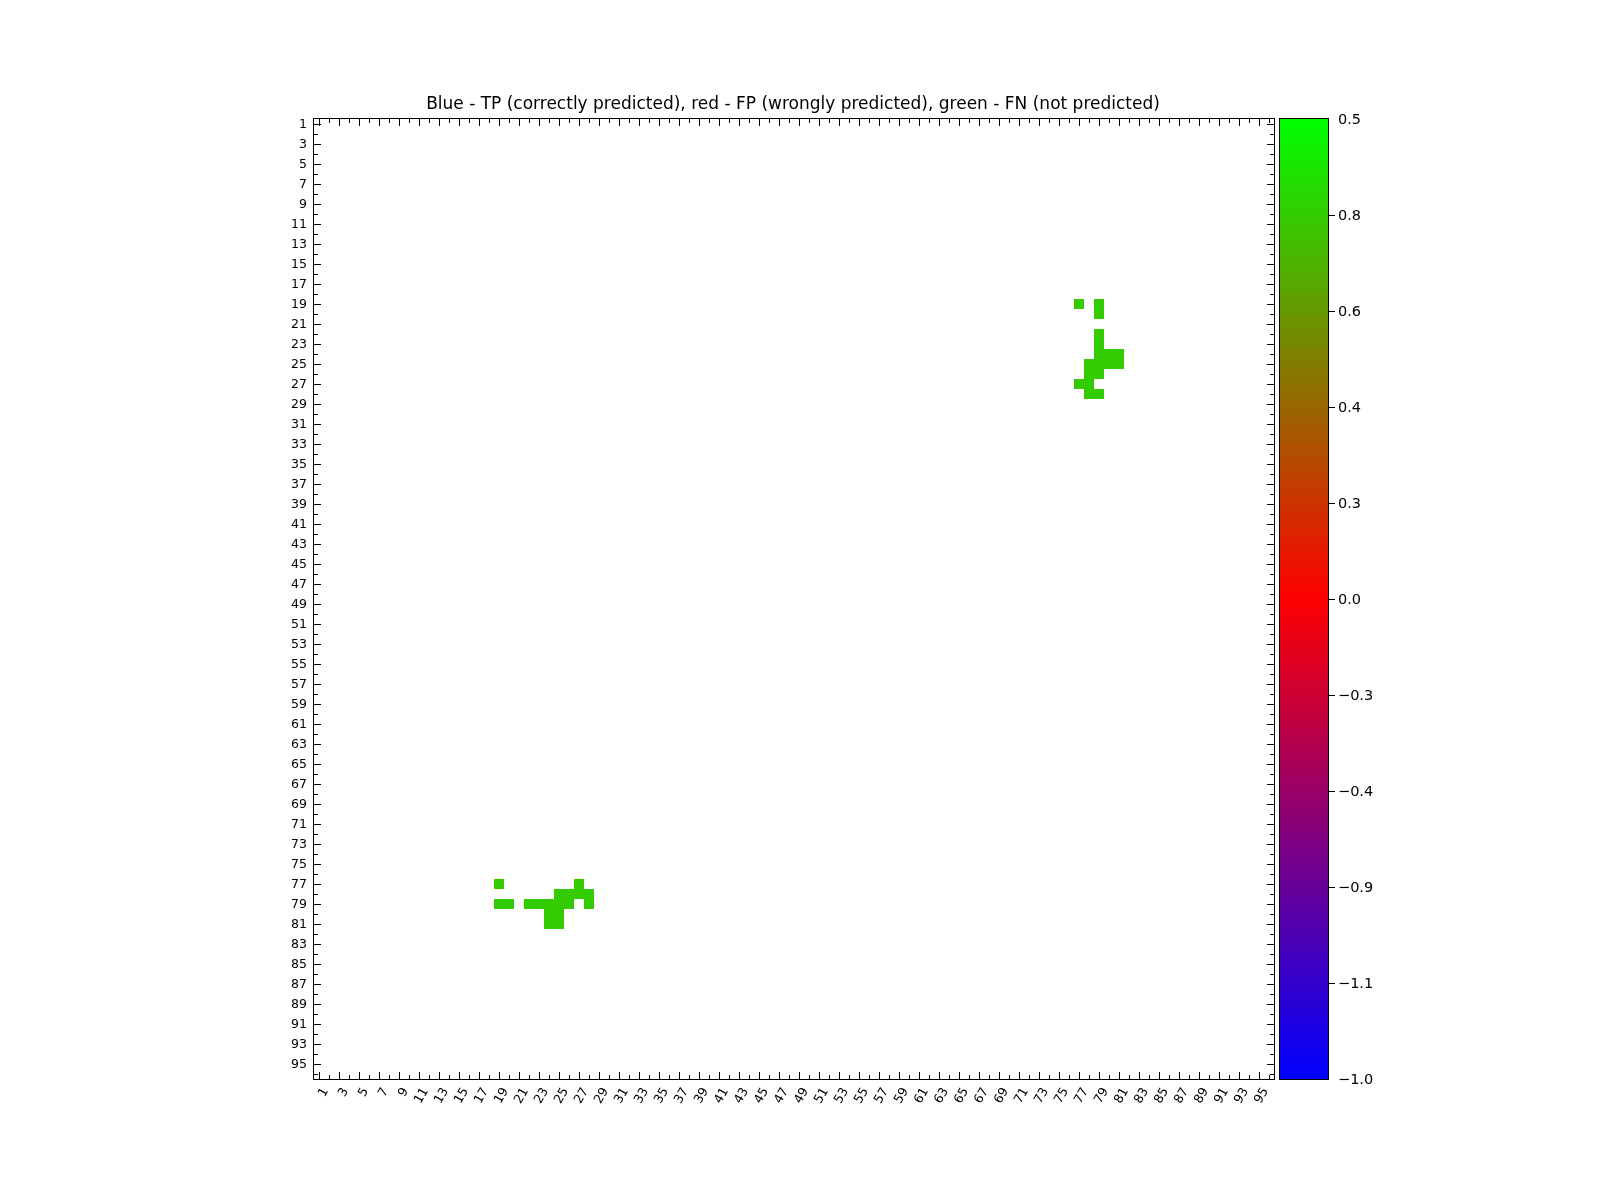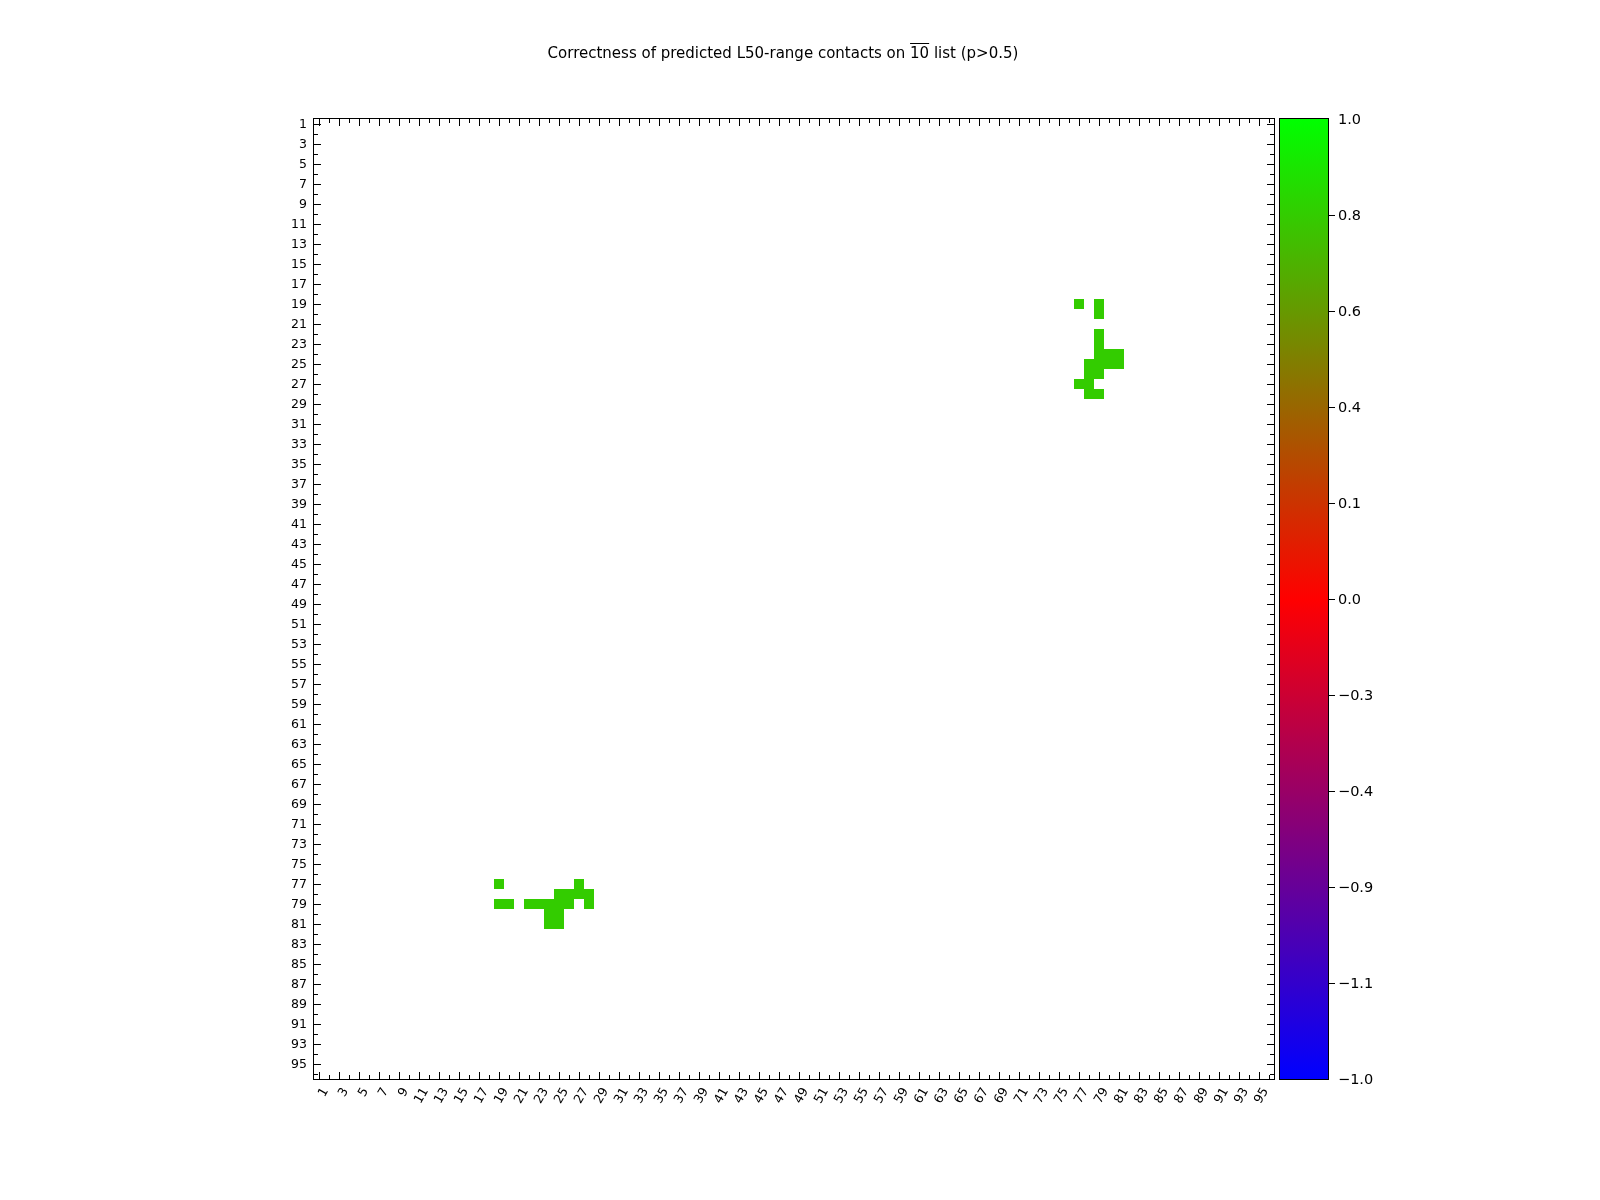--- a/index.html
+++ b/index.html
@@ -55,22 +55,22 @@
     position: absolute; left: 58px; width: 60px;
     font-size: 14.5px; line-height: 16px; white-space: nowrap;
   }
 </style>
 </head>
 <body>
 
 <div id="figure">
 
 
-  <div id="suptitle-2" class="suptitle"><span>Correctness of predicted L50-range contacts on </span><span class="ovl">10</span><span> list (p&gt;0.5)</span></div>
-
+
+  <div id="axes-title">Blue - TP (correctly predicted), red - FP (wrongly predicted), green - FN (not predicted)</div>
 
   <div id="plot">
       <div class="cell" style="left: 760px; top: 180px; background: rgb(51, 204, 0);"></div>
       <div class="cell" style="left: 780px; top: 180px; background: rgb(51, 204, 0);"></div>
       <div class="cell" style="left: 780px; top: 190px; background: rgb(51, 204, 0);"></div>
       <div class="cell" style="left: 780px; top: 210px; background: rgb(51, 204, 0);"></div>
       <div class="cell" style="left: 780px; top: 220px; background: rgb(51, 204, 0);"></div>
       <div class="cell" style="left: 780px; top: 230px; background: rgb(51, 204, 0);"></div>
       <div class="cell" style="left: 790px; top: 230px; background: rgb(51, 204, 0);"></div>
       <div class="cell" style="left: 800px; top: 230px; background: rgb(51, 204, 0);"></div>
@@ -579,29 +579,29 @@
       <div class="xlab" style="left: 845px; top: 966px;">85</div>
       <div class="xlab" style="left: 865px; top: 966px;">87</div>
       <div class="xlab" style="left: 885px; top: 966px;">89</div>
       <div class="xlab" style="left: 905px; top: 966px;">91</div>
       <div class="xlab" style="left: 925px; top: 966px;">93</div>
       <div class="xlab" style="left: 945px; top: 966px;">95</div>
     </div>
 
   <div id="colorbar">
     <div id="colorbar-gradient" style="background: linear-gradient(rgb(0, 255, 0) 0%, rgb(255, 0, 0) 50%, rgb(0, 0, 255) 100%);"></div>
-  <div class="cblab" style="top: -8px;">1.0</div>
+  <div class="cblab" style="top: -8px;">0.5</div>
       <div class="cbtick" style="top: 95.5px;"></div>
       <div class="cblab" style="top: 88px;">0.8</div>
       <div class="cbtick" style="top: 191.5px;"></div>
       <div class="cblab" style="top: 184px;">0.6</div>
       <div class="cbtick" style="top: 287.5px;"></div>
       <div class="cblab" style="top: 280px;">0.4</div>
       <div class="cbtick" style="top: 383.5px;"></div>
-      <div class="cblab" style="top: 376px;">0.1</div>
+      <div class="cblab" style="top: 376px;">0.3</div>
       <div class="cbtick" style="top: 479.5px;"></div>
       <div class="cblab" style="top: 472px;">0.0</div>
       <div class="cbtick" style="top: 575.5px;"></div>
       <div class="cblab" style="top: 568px;">−0.3</div>
       <div class="cbtick" style="top: 671.5px;"></div>
       <div class="cblab" style="top: 664px;">−0.4</div>
       <div class="cbtick" style="top: 767.5px;"></div>
       <div class="cblab" style="top: 760px;">−0.9</div>
       <div class="cbtick" style="top: 863.5px;"></div>
       <div class="cblab" style="top: 856px;">−1.1</div>

